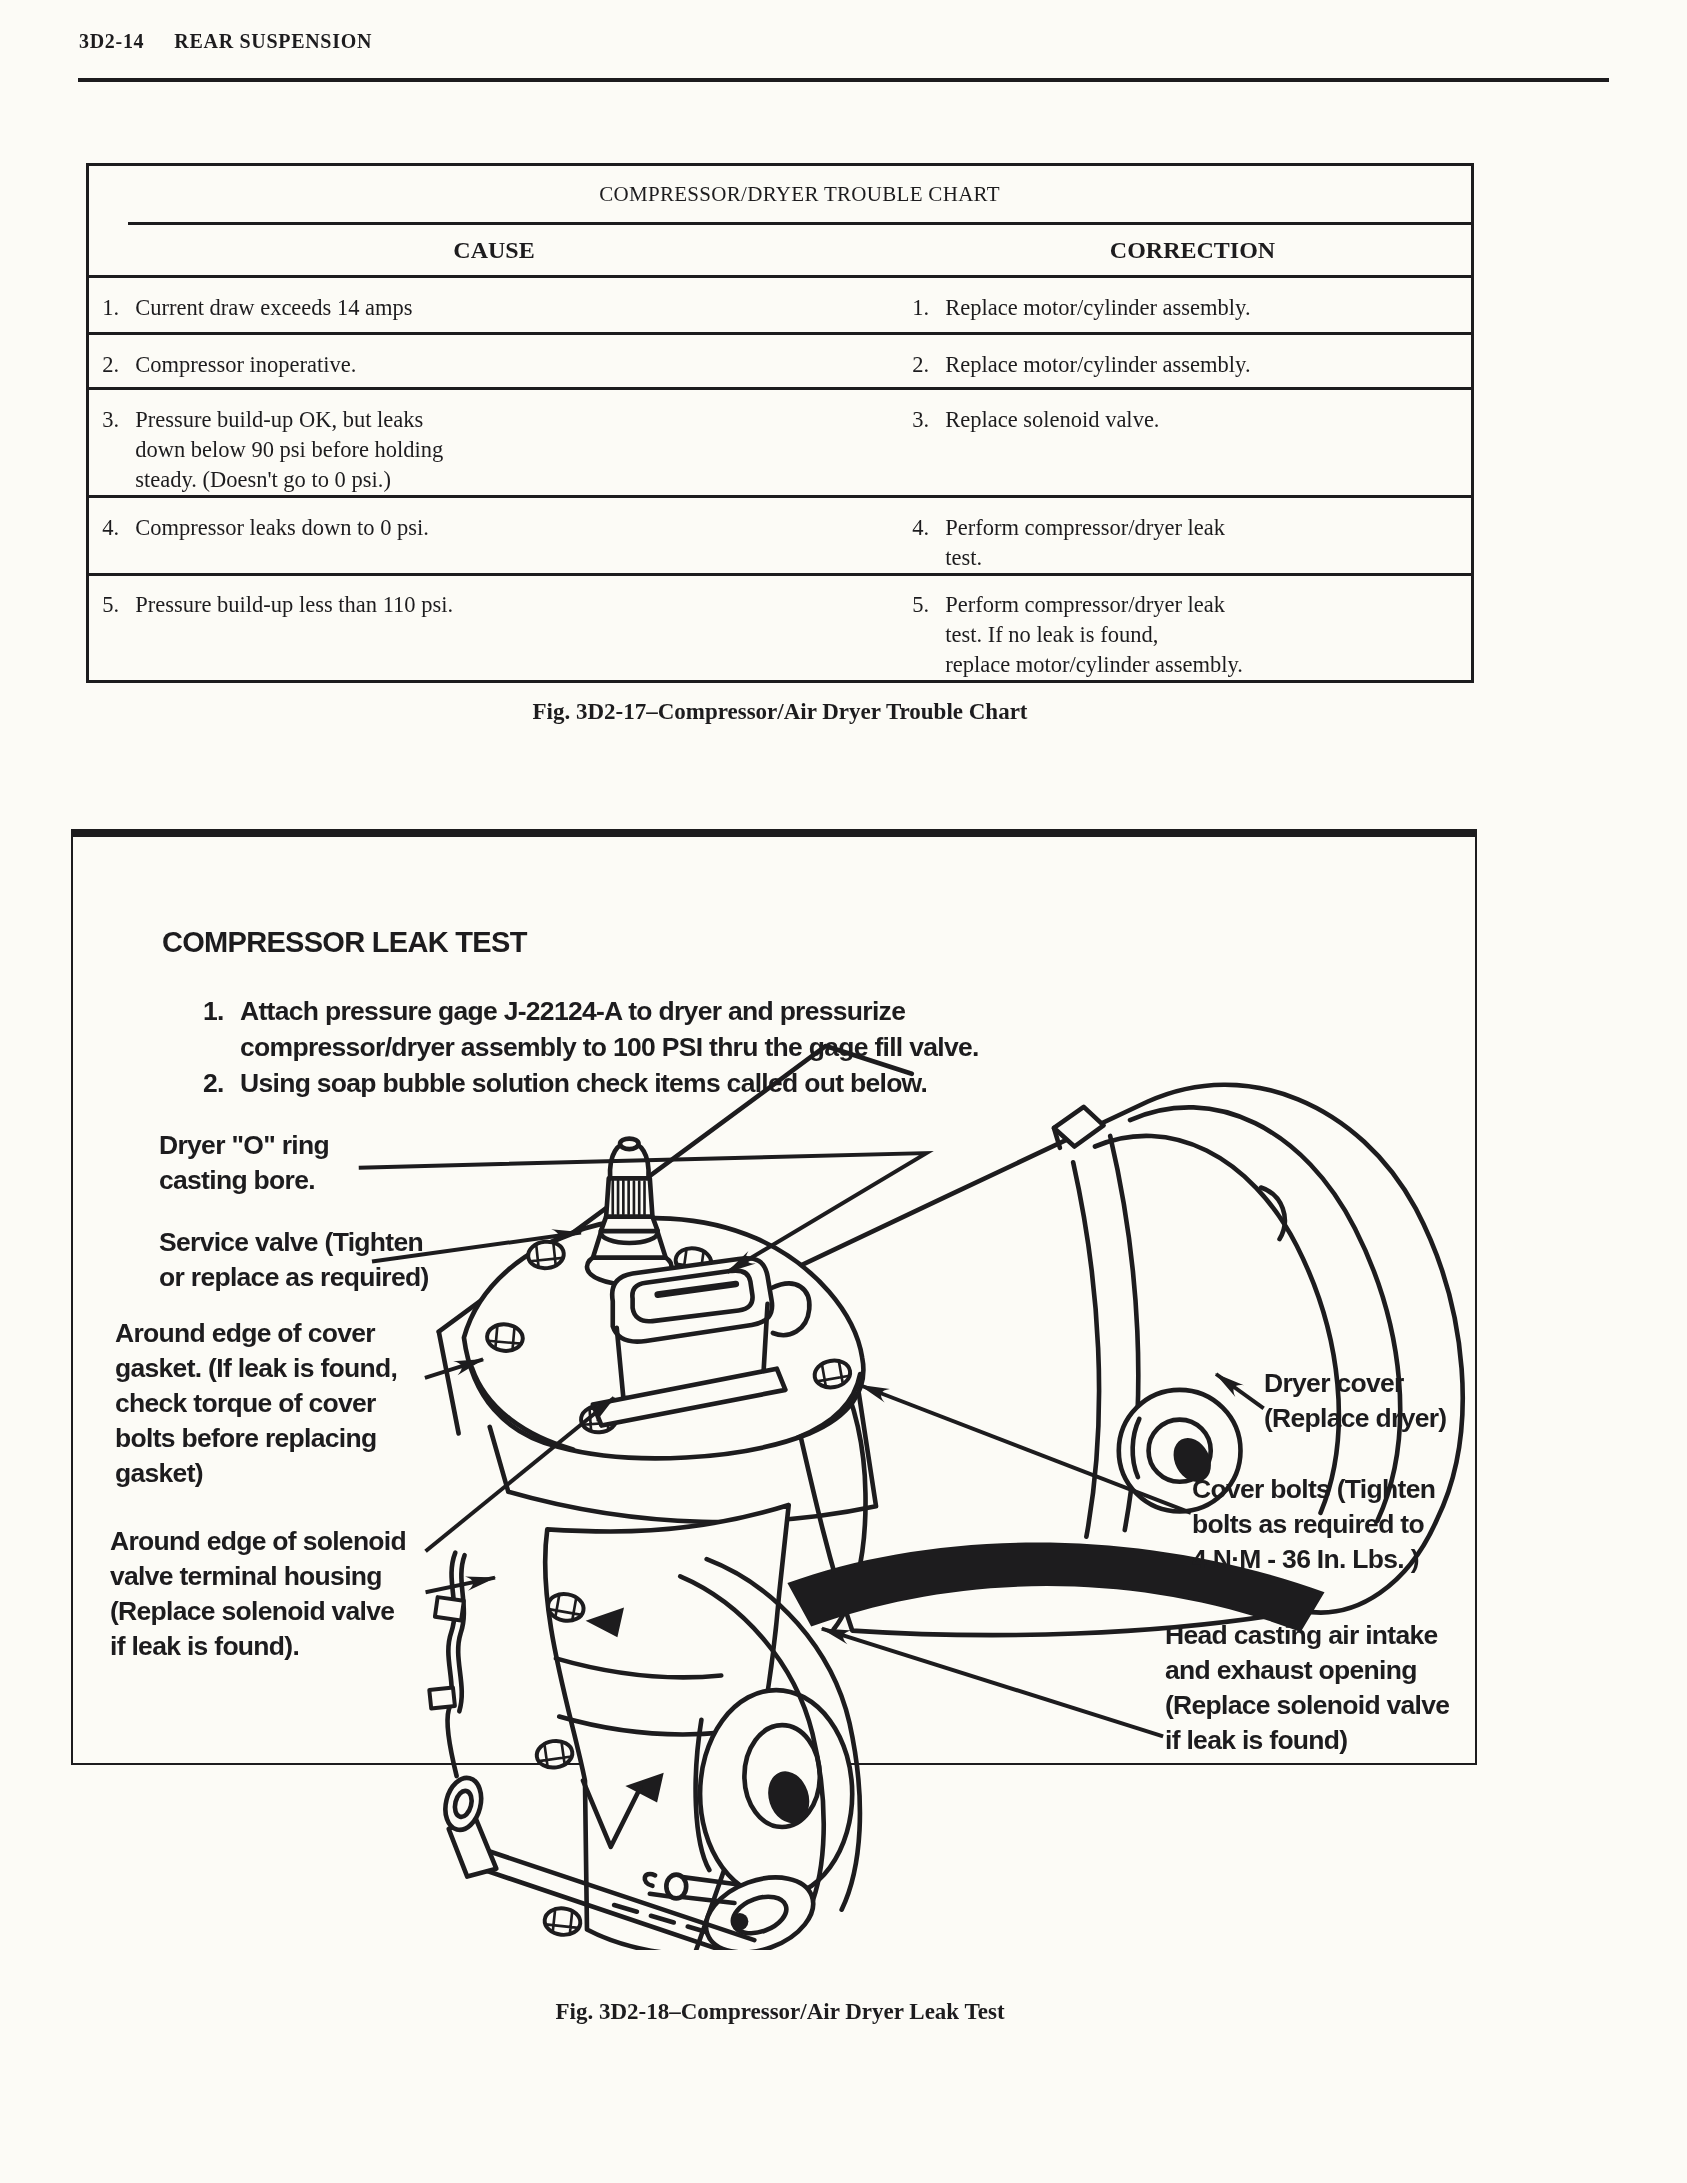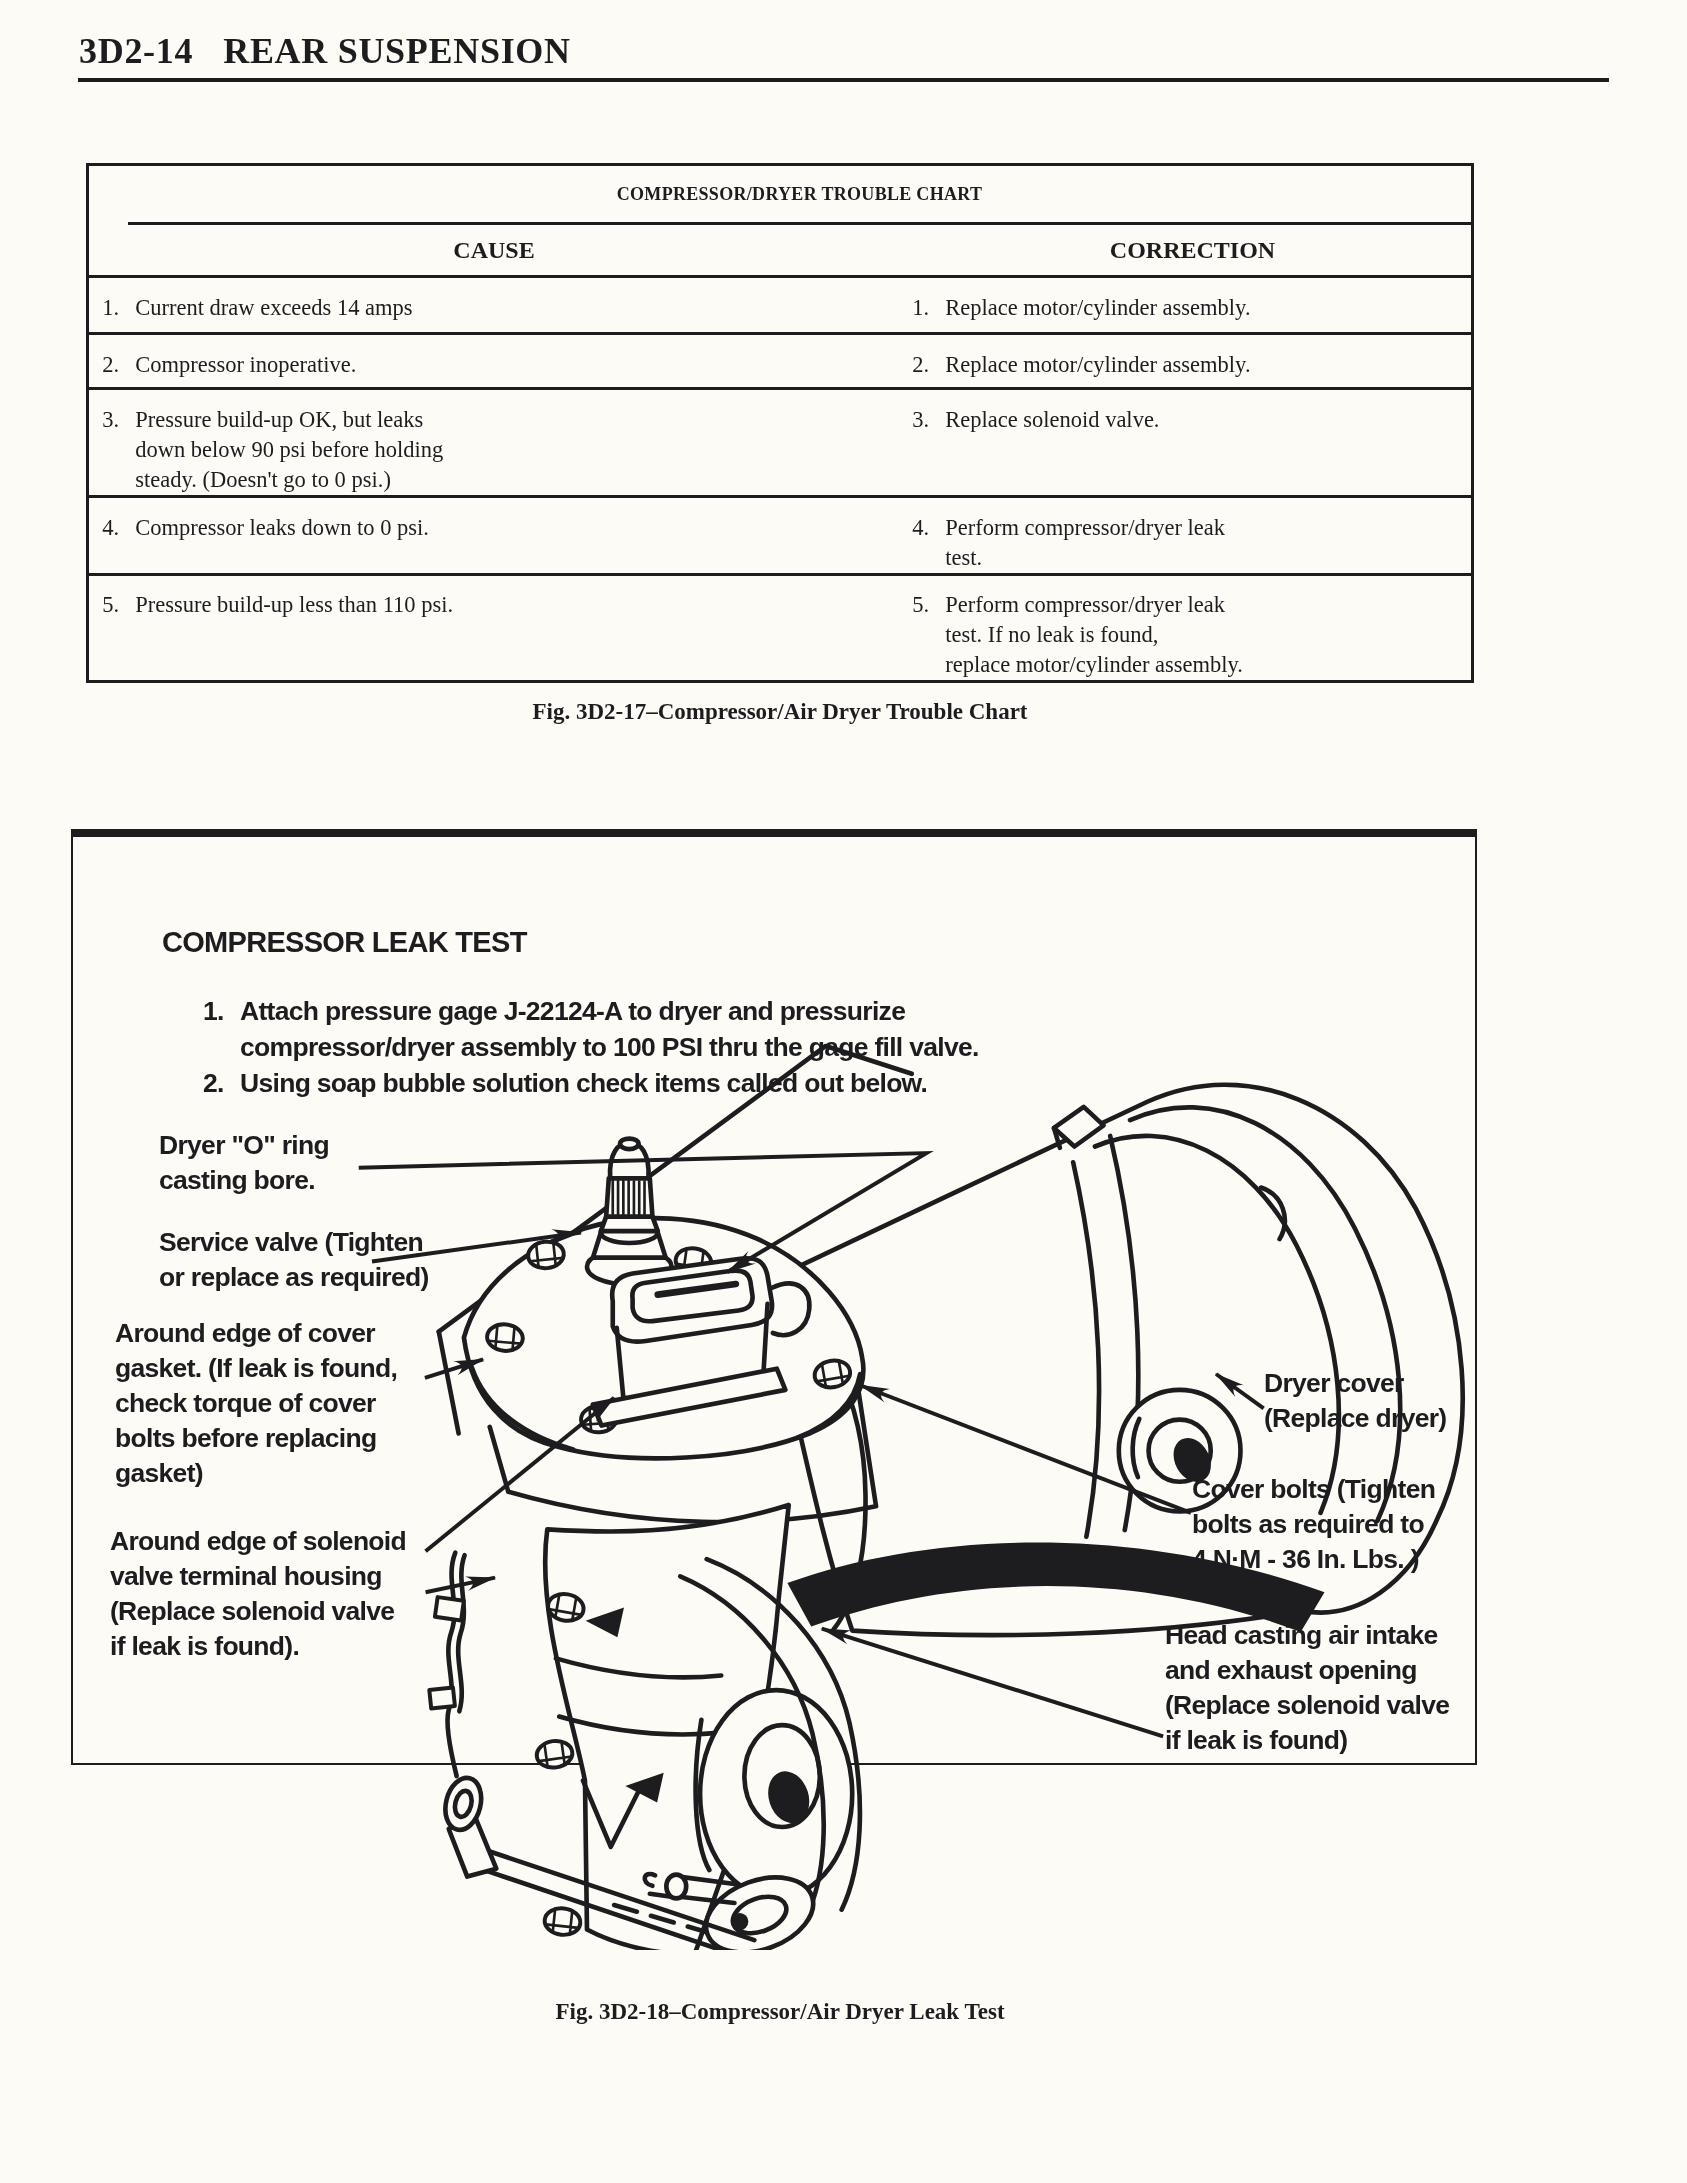--- a/index.html
+++ b/index.html
@@ -7,28 +7,28 @@
     width:1687px;height:2183px;
     background:#fcfbf6;
     font-family:"Liberation Serif", serif;
     color:#1d1c1e;
     position:relative;
     overflow:hidden;
   }
   .abs{position:absolute;}
 
   
-  .page-header{left:79px;top:30px;font-size:36px;font-weight:bold;letter-spacing:0.7px;}
+  .page-header{left:79px;top:30px;font-size:20px;font-weight:bold;letter-spacing:0.7px;}
   .page-header .code{margin-right:30px;}
   .header-rule{left:78px;top:78px;width:1531px;height:4px;background:#1d1c1e;}
 
   
   .tchart{left:86px;top:163px;width:1388px;border:3.3px solid #1d1c1e;box-sizing:border-box;background:transparent;}
   .t-title{height:56px;border-bottom:3.3px solid #1d1c1e;display:flex;align-items:center;justify-content:center;
-           font-weight:bold;font-size:18px;letter-spacing:0.3px;margin-left:39px;}
+           font-weight:normal;font-size:21px;letter-spacing:0.3px;margin-left:39px;}
   .t-head{height:50px;border-bottom:3.3px solid #1d1c1e;display:flex;gap:15px;}
   .t-head .hc{display:flex;align-items:center;justify-content:center;font-weight:bold;font-size:24px;}
   .col-l{width:810px;flex:none;}
   .col-r{flex:1;}
   .t-row{display:flex;border-bottom:3.3px solid #1d1c1e;}
   .t-row:last-child{border-bottom:none;}
   .cell{display:flex;align-items:flex-start;padding-top:14.6px;font-size:22.5px;line-height:30px;}
   .cell .num{width:33px;flex:none;padding-left:13.2px;box-sizing:content-box;}
   .cell .txt{white-space:pre-line;}
   .rh1{min-height:54px;} .rh2{min-height:52px;} .rh3{min-height:105px;} .rh4{min-height:70px;} .rh5{min-height:99px;}

